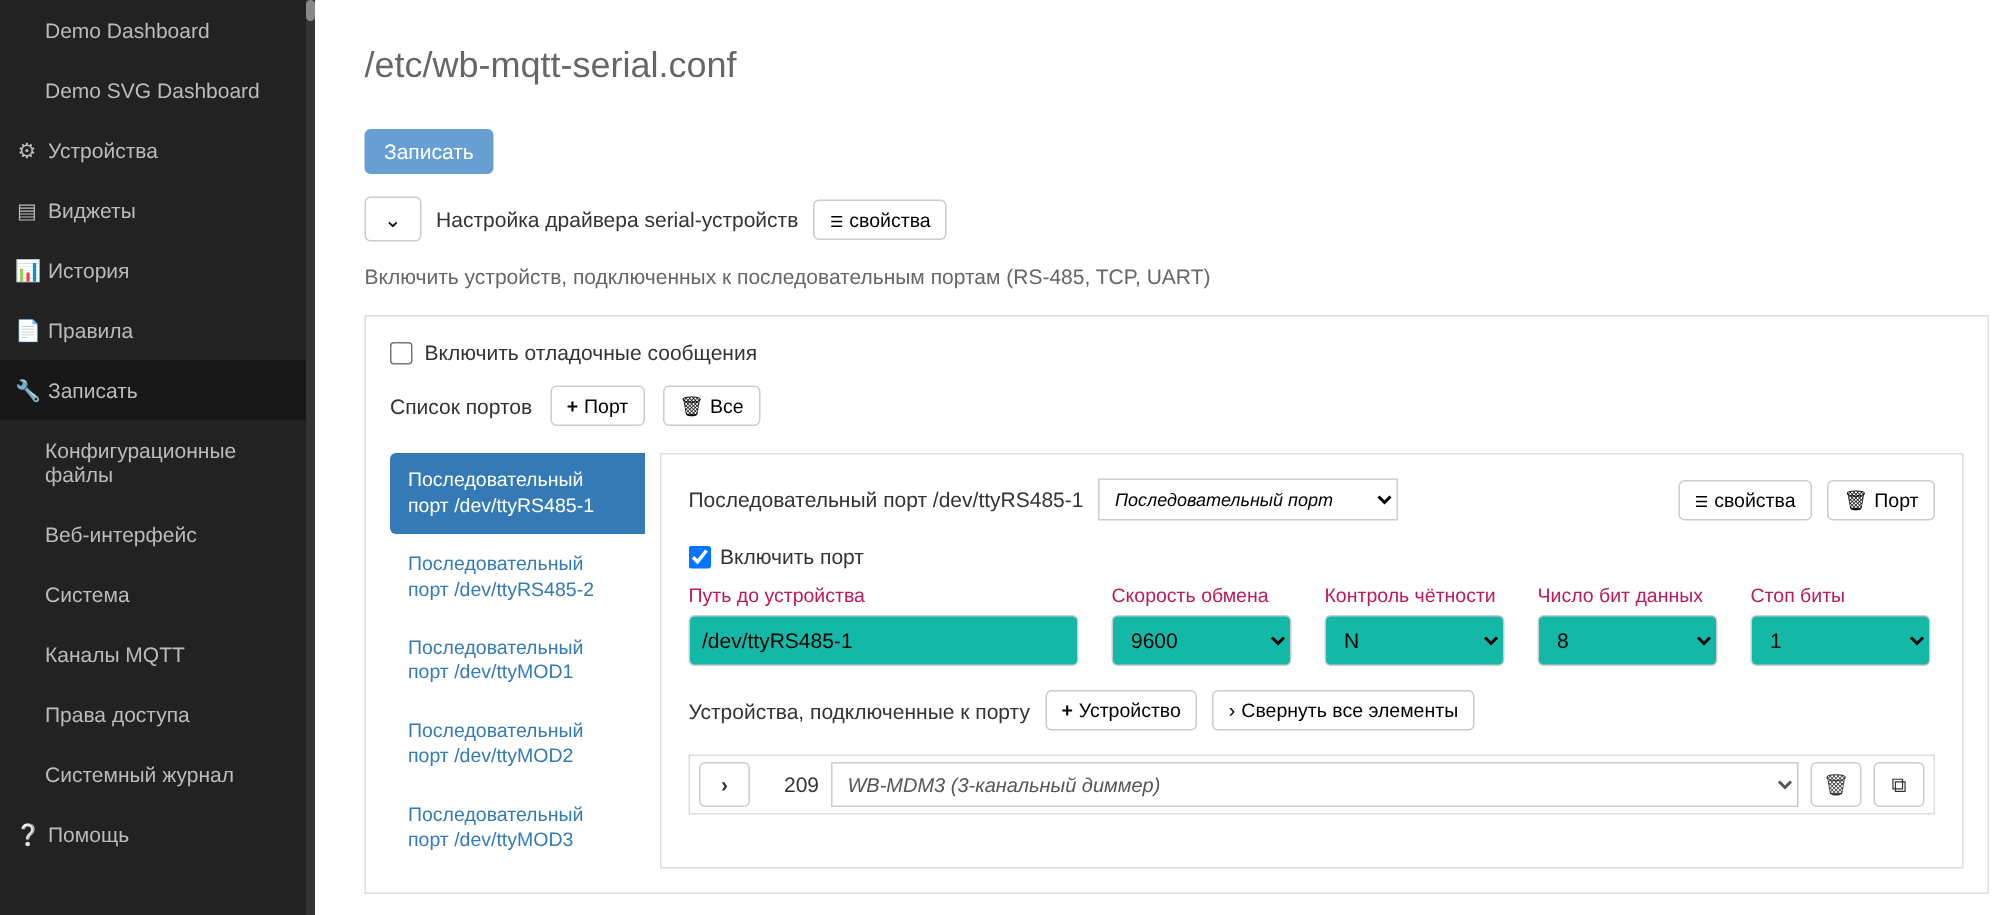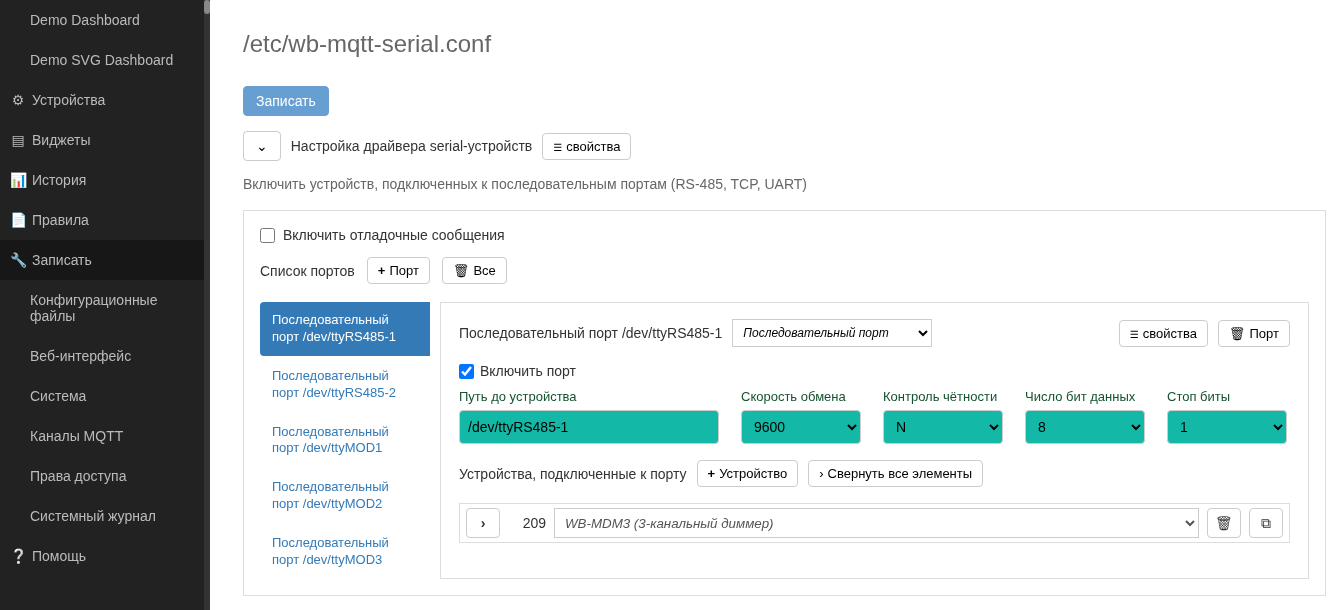--- a/index.html
+++ b/index.html
@@ -35,21 +35,21 @@
 .detail { border: 1px solid #ddd; padding: 16px 18px; flex: 1; }
 .detail-head { display: flex; align-items: center; gap: 10px; margin-bottom: 16px; }
 .select-sm { height: 28px; font-size: 12px; font-style: italic; border: 1px solid #ccc; padding: 2px 6px; min-width: 200px; background:#fff; }
 .detail-head .port-label { font-size: 14px; }
 .flex-spacer { flex: 1; }
 
 .enable-row { display: flex; align-items: center; gap: 6px; margin-bottom: 10px; }
 
 .fields { display: flex; gap: 22px; margin-bottom: 16px; }
 .field { display: flex; flex-direction: column; gap: 6px; }
-.field label { font-size: 13px; color: #14532d; }
+.field label { font-size: 13px; color: #be185d; }
 .field input, .field select { height: 34px; border: 1px solid #ccc; border-radius: 4px; padding: 4px 8px; font-size: 14px; background:#14b8a6; }
 .field.path input { width: 260px; }
 .field.baud select { width: 120px; }
 .field.parity select { width: 120px; }
 .field.bits select { width: 120px; }
 .field.stop select { width: 120px; }
 
 .devices-row { display: flex; align-items: center; gap: 10px; margin-bottom: 16px; }
 .devices-row .lbl { font-size: 14px; }
 

